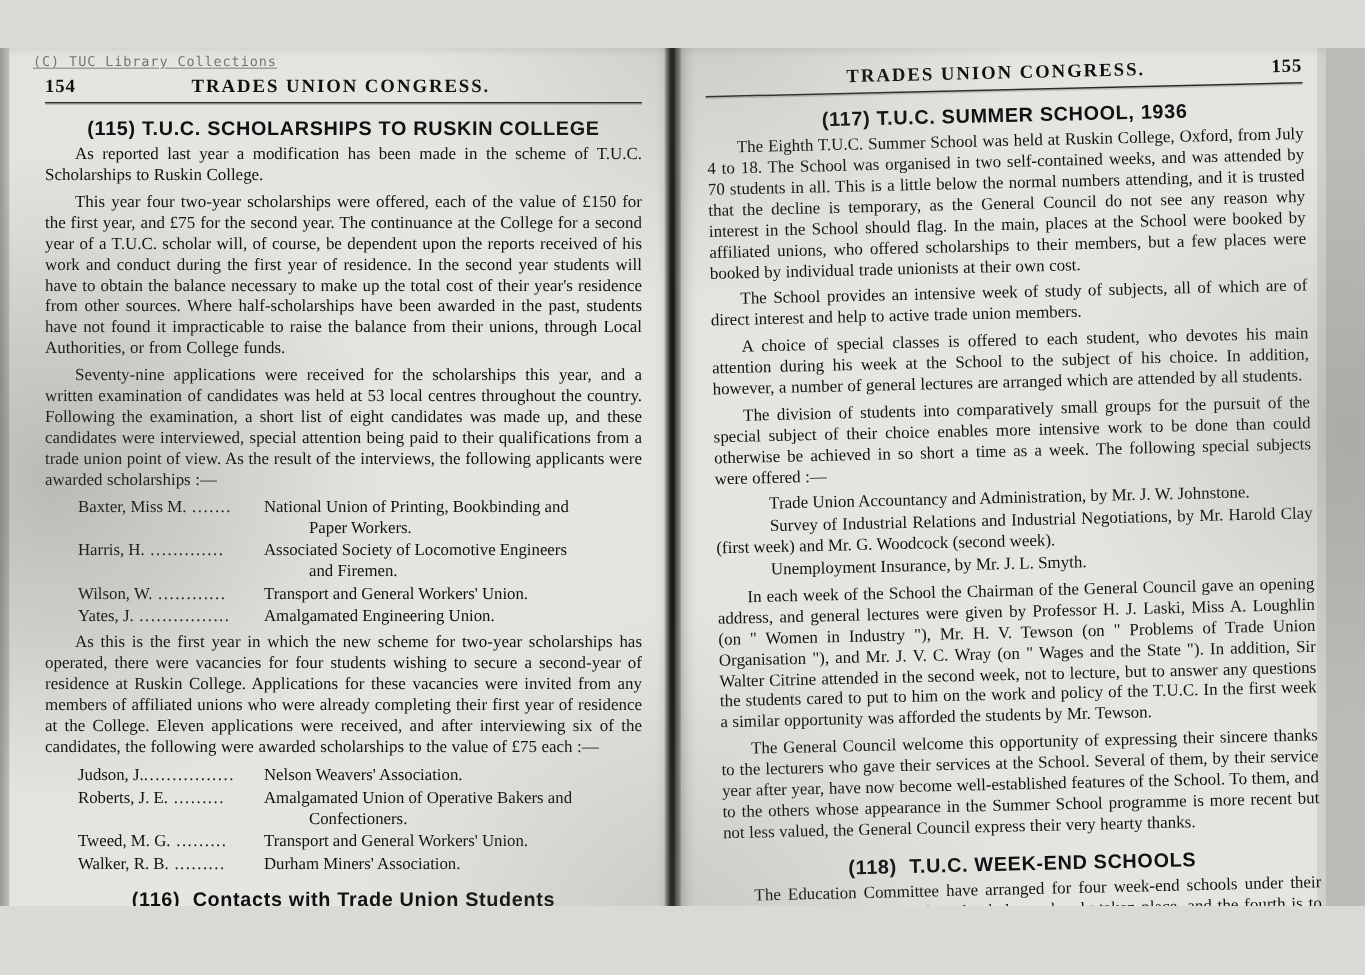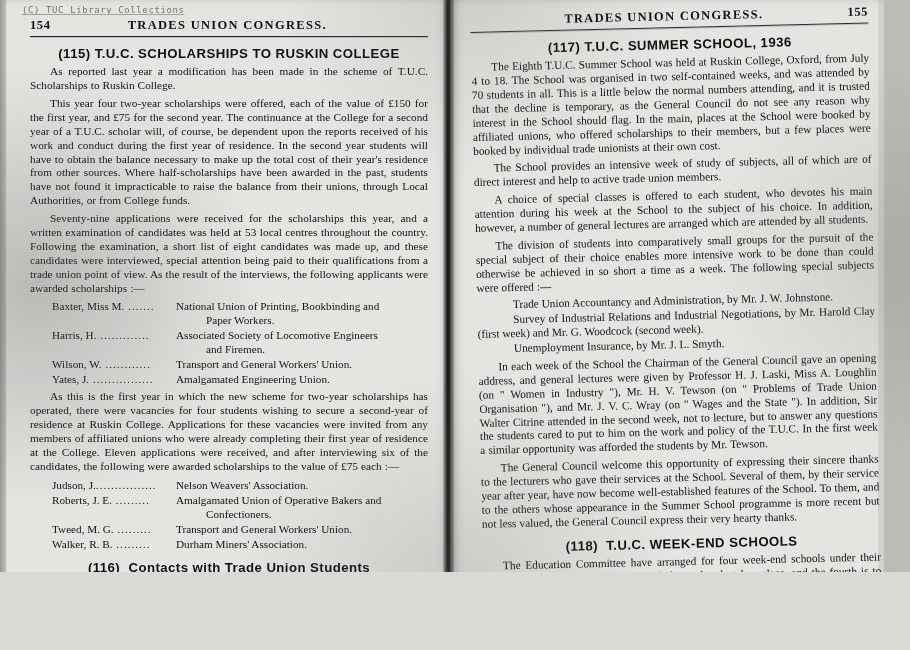--- a/index.html
+++ b/index.html
@@ -3,21 +3,21 @@
 <meta charset="utf-8">
 <title>Trades Union Congress — pages 154–155</title>
 <style>
   html,body{margin:0;padding:0;}
   body{
     width:910px;height:650px;overflow:hidden;
     background:#d9d9d6;
     font-family:"Liberation Serif","DejaVu Serif",serif;
     color:#111;
   }
-  #scan{position:relative;width:910px;height:572px;overflow:hidden;background:#cfcfca;}
+  #scan{position:relative;width:910px;height:572px;overflow:hidden;background:#cfcfca;margin-top:32px;}
 
   
   .sheet{position:absolute;top:0;background:#eeeeea;}
   #left-page{left:6px;width:444px;height:650px;
     box-shadow:inset -7px 0 11px -6px rgba(0,0,0,.55);}
   #right-page{left:452px;width:432px;height:650px;
     box-shadow:inset 6px 0 12px -6px rgba(0,0,0,.5);}
   
   #gutter{position:absolute;top:0;left:443px;width:11px;height:650px;
     background:linear-gradient(to right,

